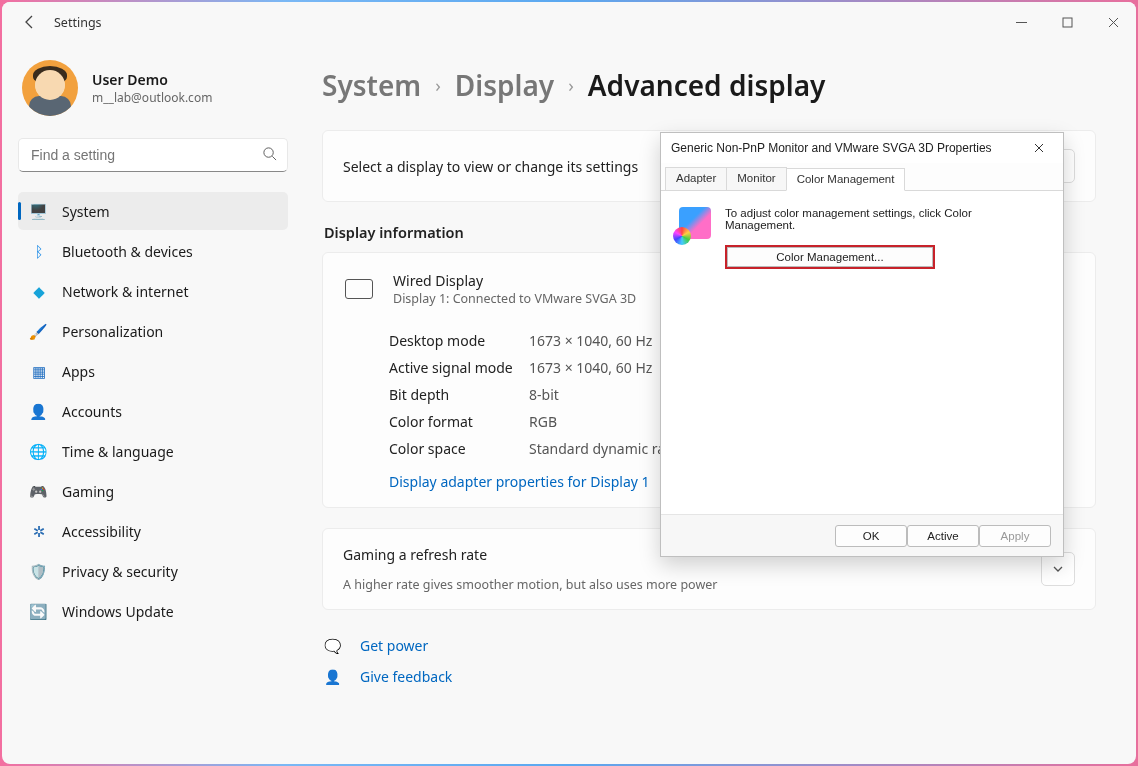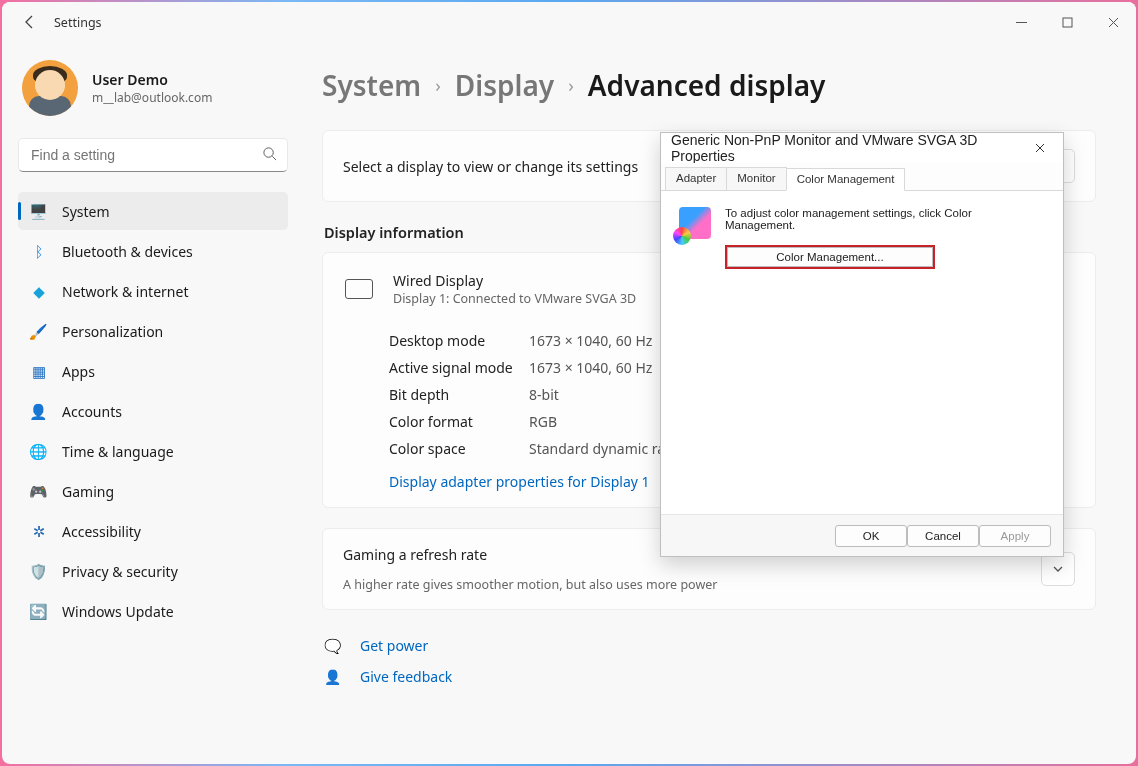--- a/index.html
+++ b/index.html
@@ -157,22 +157,22 @@
     top:130px; left:658px;
     width:404px; height:425px;
     background:#fff;
     border:1px solid #bfbfbf;
     box-shadow:0 8px 20px rgba(0,0,0,.18);
     display:flex; flex-direction:column;
     font-family: "Segoe UI", Tahoma, sans-serif;
   }
   .dialog-title {
     height:30px; display:flex; align-items:center; padding:0 10px;
-    font-size:14px; color:#222;
-    justify-content:center;
+    font-size:12px; color:#222;
+    justify-content:space-between;
     background:#fff;
   }
   .dialog-close { width:28px; height:22px; display:flex; align-items:center; justify-content:center; color:#333; border:1px solid transparent; }
   .tabstrip {
     display:flex; gap:0; padding:4px 4px 0 4px;
     border-bottom:1px solid #d9d9d9; background:#fdfdfd;
     font-size:11.5px;
   }
   .tab {
     padding:4px 10px 5px; border:1px solid #d9d9d9; border-bottom:none;
@@ -424,18 +424,18 @@
     </div>
     <div class="dialog-body">
       <div class="cm-icon"></div>
       <div class="txt">
         <div>To adjust color management settings, click Color Management.</div>
         <div class="cm-button">Color Management...</div>
       </div>
     </div>
     <div class="dialog-buttons">
       <div class="dbtn">OK</div>
-      <div class="dbtn">Cancel</div>
+      <div class="dbtn">Active</div>
       <div class="dbtn disabled">Apply</div>
     </div>
   </div>
 
 </div>
 
 </body></html>

